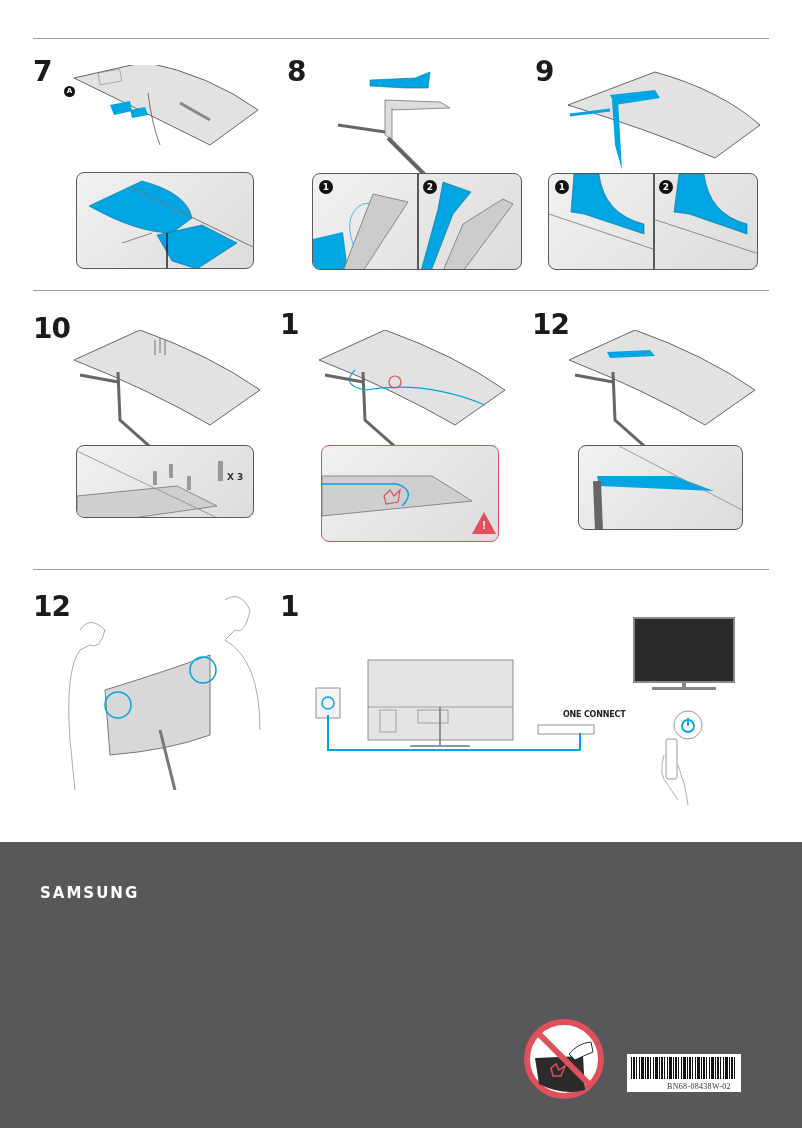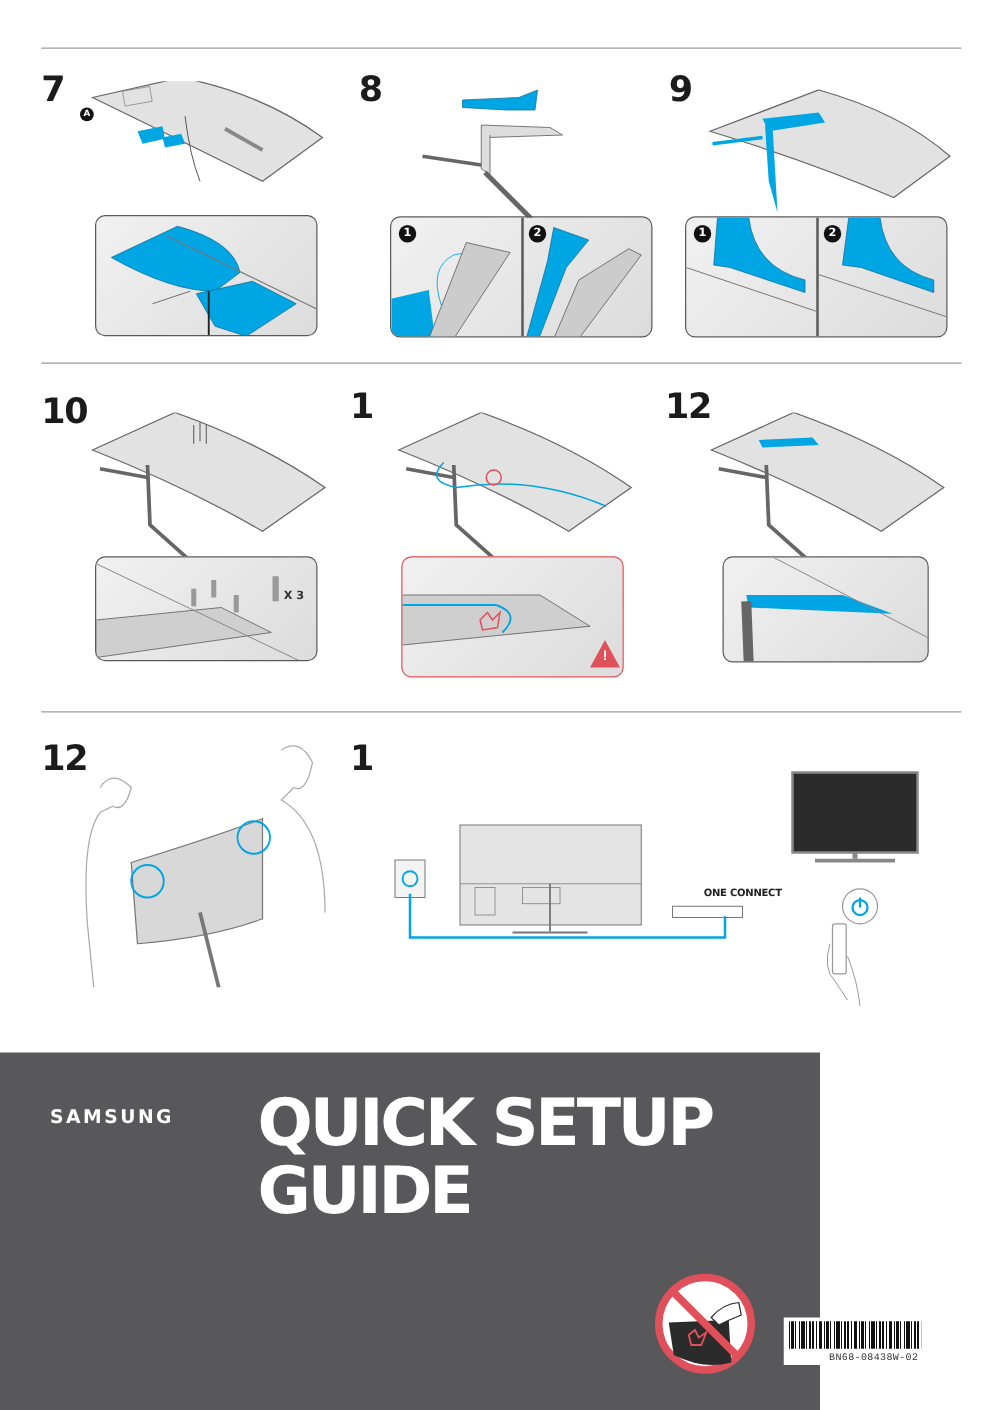--- a/index.html
+++ b/index.html
@@ -5,27 +5,27 @@
   * { box-sizing: border-box; margin: 0; padding: 0; }
   html, body { width: 802px; height: 1128px; background: #ffffff; overflow: hidden; }
   body { position: relative; font-family: "Liberation Sans", sans-serif; color: #1a1a1a; }
   .rule { position: absolute; left: 33px; width: 736px; height: 1px; background: #9a9a9a; }
   .step-num { position: absolute; font-family: "DejaVu Sans", sans-serif; font-size: 28px; font-weight: bold; letter-spacing: -1px; color: #1b1b1b; }
   .illus { position: absolute; }
   .inset { position: absolute; border: 1.5px solid #5a5a5a; border-radius: 8px; background: linear-gradient(135deg,#f1f1f1,#dcdcdc); overflow: hidden; }
   .inset.warn { border-color: #e0505a; }
   .badge { position: absolute; width: 14px; height: 14px; border-radius: 50%; background: #111; color: #fff; font-size: 9px; font-weight: bold; text-align: center; line-height: 14px; font-family: "DejaVu Sans", sans-serif; }
   .divider-v { position: absolute; top: 0; bottom: 0; width: 1.5px; background: #5a5a5a; }
-  .footer { position: absolute; left: 0; top: 842px; width: 656px; height: 286px; background: #58575a; }
+  .footer { position: absolute; left: 0; top: 842px; width: 802px; height: 286px; background: #58575a; }
   .brand { position: absolute; left: 40px; top: 42px; color: #fff; font-family: "DejaVu Sans", sans-serif; font-weight: bold; font-size: 15px; letter-spacing: 2px; }
   .title { position: absolute; left: 206px; top: 30px; color: #fff; font-family: "DejaVu Sans", sans-serif; font-weight: bold; font-size: 52px; line-height: 54px; letter-spacing: -2.5px; }
   .barcode { position: absolute; left: 627px; top: 1054px; width: 114px; height: 38px; background: #fff; }
   .barcode-bars { position: absolute; left: 4px; top: 3px; width: 106px; height: 22px;
     background: repeating-linear-gradient(90deg,#111 0 1px,#fff 1px 2px,#111 2px 4px,#fff 4px 5px,#111 5px 6px,#fff 6px 8px,#111 8px 9px,#fff 9px 10px,#111 10px 13px,#fff 13px 14px); }
-  .barcode-text { position: absolute; left: 0; right: 0; bottom: 1px; text-align: center; font-size: 8px; color: #333; font-family: Liberation Mono, monospace; letter-spacing: 0.3px; margin-left: 30px; }
+  .barcode-text { position: absolute; left: 0; right: 0; bottom: 1px; text-align: center; font-size: 8px; color: #333; font-family: Liberation Serif, serif; letter-spacing: 0.3px; margin-left: 30px; }
   .oc-label { position: absolute; left: 529px; top: 710px; font-family: "DejaVu Sans", sans-serif; font-size: 8px; font-weight: bold; color: #222; letter-spacing: -0.2px; margin-left: 34px; }
 </style>
 </head>
 <body>
 
 <div class="rule" style="top:38px"></div>
 <div class="rule" style="top:290px"></div>
 <div class="rule" style="top:569px"></div>
 
 <div class="step-num" style="left:33px;top:55px">7</div>
@@ -92,21 +92,21 @@
 <div class="step-num" style="left:33px;top:312px">10</div>
 <div class="step-num" style="left:280px;top:308px">1</div>
 <div class="step-num" style="left:532px;top:308px">12</div>
 
 <svg class="illus" style="left:70px;top:330px" width="200" height="115" viewBox="0 0 200 115">
   <path d="M4 30 L70 0 Q140 25 190 60 L140 95 Q80 60 4 30Z" fill="#e2e2e2" stroke="#666" stroke-width="1"></path>
   <path d="M48 42 L50 90 L95 130" stroke="#666" stroke-width="3" fill="none"></path>
   <path d="M10 45 L48 52" stroke="#666" stroke-width="3"></path>
   <path d="M85 10 L85 25 M90 8 L90 23 M95 10 L95 25" stroke="#555" stroke-width=".8"></path>
 </svg>
-<div class="inset" style="left:76px;top:445px;width:178px;height:84px">
+<div class="inset" style="left:76px;top:445px;width:178px;height:73px">
   <svg width="178" height="97" viewBox="0 0 178 97">
     <path d="M0 50 L100 40 L140 60 L0 80Z" fill="#cfcfcf" stroke="#666" stroke-width=".7"></path>
     <path d="M0 5 L178 90" stroke="#888" stroke-width=".8"></path>
     <rect x="76" y="25" width="4" height="14" fill="#999"></rect>
     <rect x="92" y="18" width="4" height="14" fill="#999"></rect>
     <rect x="110" y="30" width="4" height="14" fill="#999"></rect>
     <rect x="141" y="15" width="5" height="20" fill="#999"></rect>
   </svg>
   <div style="position:absolute;left:150px;top:26px;font-size:9px;font-weight:bold;font-family:'DejaVu Sans',sans-serif;color:#333">X 3</div>
 </div>
@@ -174,24 +174,20 @@
   <rect x="22" y="72" width="64" height="3" fill="#888"></rect>
   <circle cx="58" cy="110" r="14" fill="#fff" stroke="#999" stroke-width="1"></circle>
   <circle cx="58" cy="111" r="6" fill="none" stroke="#00a5e3" stroke-width="1.8"></circle>
   <path d="M58 103 L58 111" stroke="#00a5e3" stroke-width="1.8"></path>
   <rect x="36" y="124" width="11" height="40" rx="2" fill="#fff" stroke="#999" stroke-width="1"></rect>
   <path d="M34 140 Q28 160 38 170 L48 185 M48 150 Q56 170 58 190" stroke="#999" fill="none" stroke-width=".8"></path>
 </svg>
 
 <div class="footer">
   <div class="brand">SAMSUNG</div>
-  <div class="title">
-    <div>QUICK SETUP</div>
-    <div>GUIDE</div>
-  </div>
 </div>
 
 <svg class="illus" style="left:523px;top:1018px" width="82" height="82" viewBox="0 0 82 82">
   <circle cx="41" cy="41" r="37" fill="#fff" stroke="#e0505a" stroke-width="6"></circle>
   <path d="M12 40 L60 38 L62 72 Q40 78 16 66Z" fill="#2b2b2b"></path>
   <path d="M28 50 L33 46 L36 52 L42 48 L38 58 L30 58Z" fill="none" stroke="#e0505a" stroke-width="1.5"></path>
   <path d="M46 36 Q55 25 68 24 L70 34 Q60 38 52 42Z" fill="#fff" stroke="#2b2b2b" stroke-width="1"></path>
   <path d="M15 15 L67 67" stroke="#e0505a" stroke-width="6"></path>
 </svg>
 

